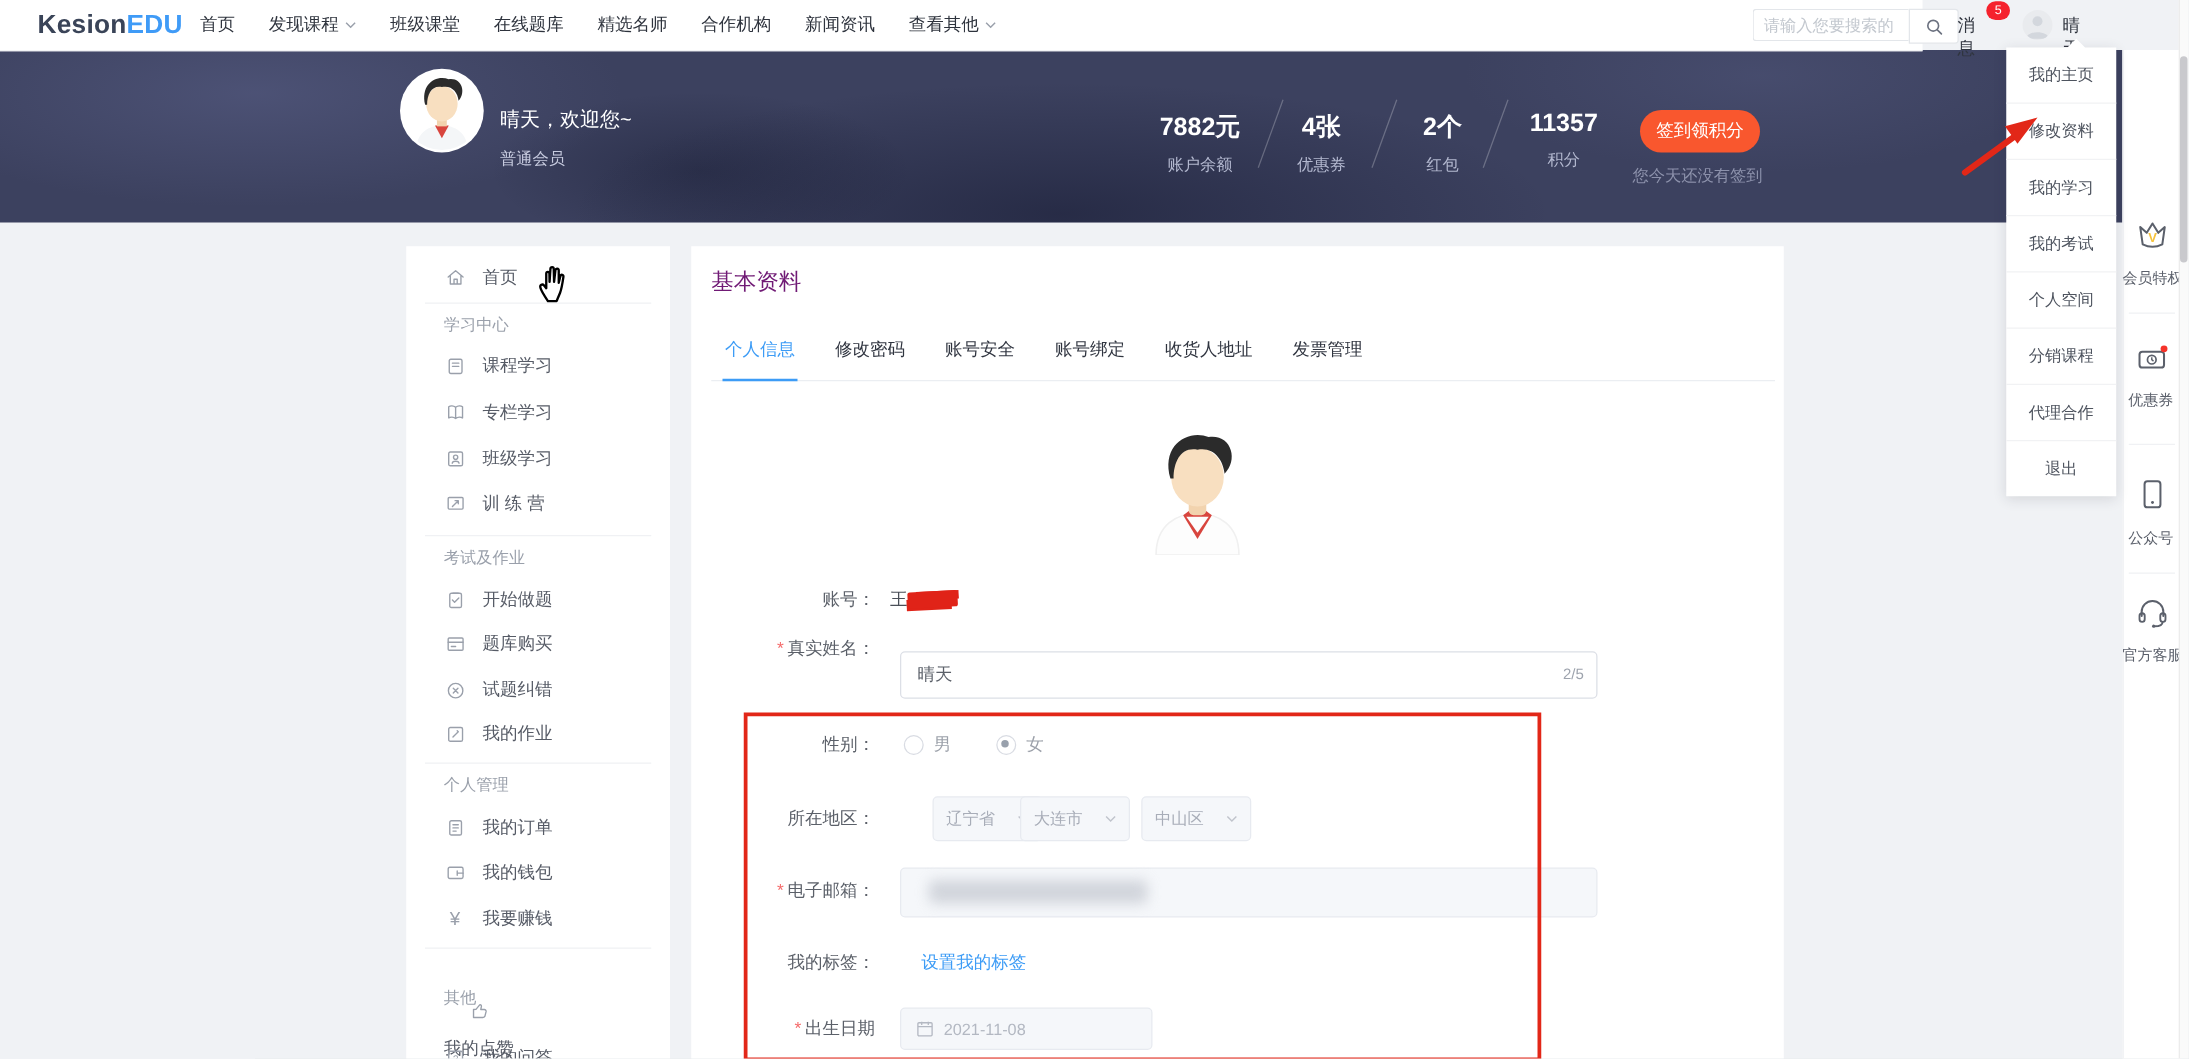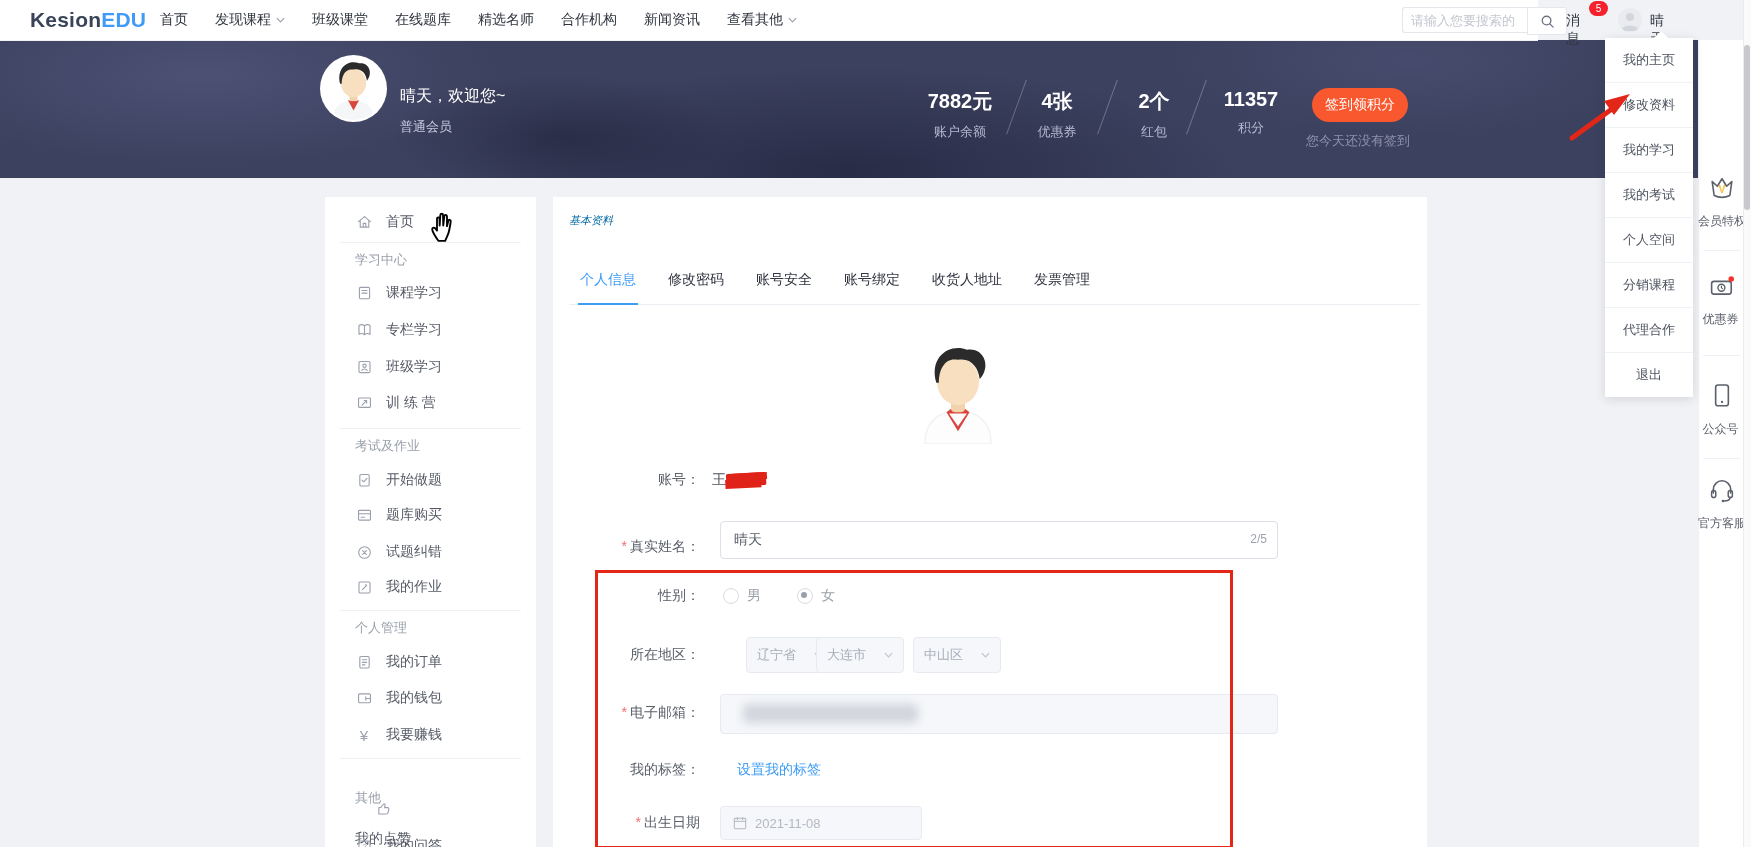--- a/index.html
+++ b/index.html
@@ -42,21 +42,21 @@
   .main-card{left:553px;top:197px;width:874px;height:650px;overflow:hidden;}
   
   .srow{position:absolute;left:30px;display:flex;align-items:center;gap:13px;height:20px;cursor:pointer;}
   .srow .lbl{font-size:14px;color:#565b66;white-space:nowrap;}
   .ssec{position:absolute;left:30px;font-size:13px;color:#9aa0ab;height:16px;}
   .sdiv{position:absolute;left:15px;width:181px;height:1px;background:#f0f1f4;}
   .icw{width:18px;height:18px;display:flex;align-items:center;justify-content:center;}
   .ic{stroke:#9aa0ab;fill:none;stroke-width:1.3;stroke-linecap:round;stroke-linejoin:round;}
   .yen{font-size:15px;color:#9aa0ab;}
   
-  .m-title{left:16px;top:16px;font-size:11px;color:#0369a1;font-style:italic;}
+  .m-title{left:16px;top:16px;font-size:18px;color:#701a75;}
   .tabsrow{left:16px;top:68px;width:842px;border-bottom:1px solid #ebeef2;display:flex;gap:28px;padding-left:9px;}
   .tab{font-size:14px;color:#303540;padding:6px 2px 14px;cursor:pointer;white-space:nowrap;text-align:right;}
   .tab.active{color:#3d9cf6;border-bottom:2px solid #3d9cf6;margin-bottom:-1px;}
   .flabel{position:absolute;left:7px;width:140px;text-align:right;font-size:14px;color:#5b6069;white-space:nowrap;}
   .star{color:#f56c6c;margin-right:3px;}
   .inputbox{position:absolute;border:1px solid #dcdfe6;border-radius:4px;background:#fff;}
   .dis{background:#f5f7fa;border-color:#e7eaf0;}
   .counter{position:absolute;right:10px;top:10px;font-size:12px;color:#9da3ad;}
   .radio{width:14px;height:14px;border:1px solid #d9dce3;border-radius:50%;background:#fff;display:inline-block;position:relative;}
   .radio.sel::after{content:"";position:absolute;left:3px;top:3px;width:6px;height:6px;border-radius:50%;background:#98a0ac;}
@@ -337,21 +337,21 @@
         <path d="M33 56 L40 66 L47 56 Z" fill="#fdfdfd"></path>
         <rect x="34.5" y="44" width="11" height="11" rx="3" fill="#f2d3ae"></rect>
         <ellipse cx="40" cy="31" rx="16.5" ry="18.5" fill="#f8dfc0"></ellipse>
         <path d="M23 32 C17 11 34 1 47 6 C61 4 66 20 57 29 C56 20 50 12 40 14 C30 12 25 21 25 32 Z" fill="#2b2b2b"></path>
       </svg>
     </span>
 
     <div class="flabel" style="top:274px;">账号：</div>
     <div class="abs" style="left:159px;top:274px;font-size:14px;color:#4a4f58;"><span>王</span><span class="scribble"></span></div>
 
-    <div class="flabel" style="top:341px;text-align:right;"><span class="star">*</span><span>真实姓名：</span></div>
+    <div class="flabel" style="top:313px;text-align:right;"><span class="star">*</span><span>真实姓名：</span></div>
     <div class="inputbox" style="left:167px;top:324px;width:556px;height:36px;">
       <span class="abs" style="left:13px;top:9px;font-size:14px;color:#5b6069;">晴天</span>
       <span class="counter">2/5</span>
     </div>
 
     <div class="flabel" style="top:390px;">性别：</div>
     <div class="abs" style="left:170px;top:390px;display:flex;align-items:center;gap:8px;">
       <span class="radio"></span>
       <span class="glabel">男</span>
     </div>

